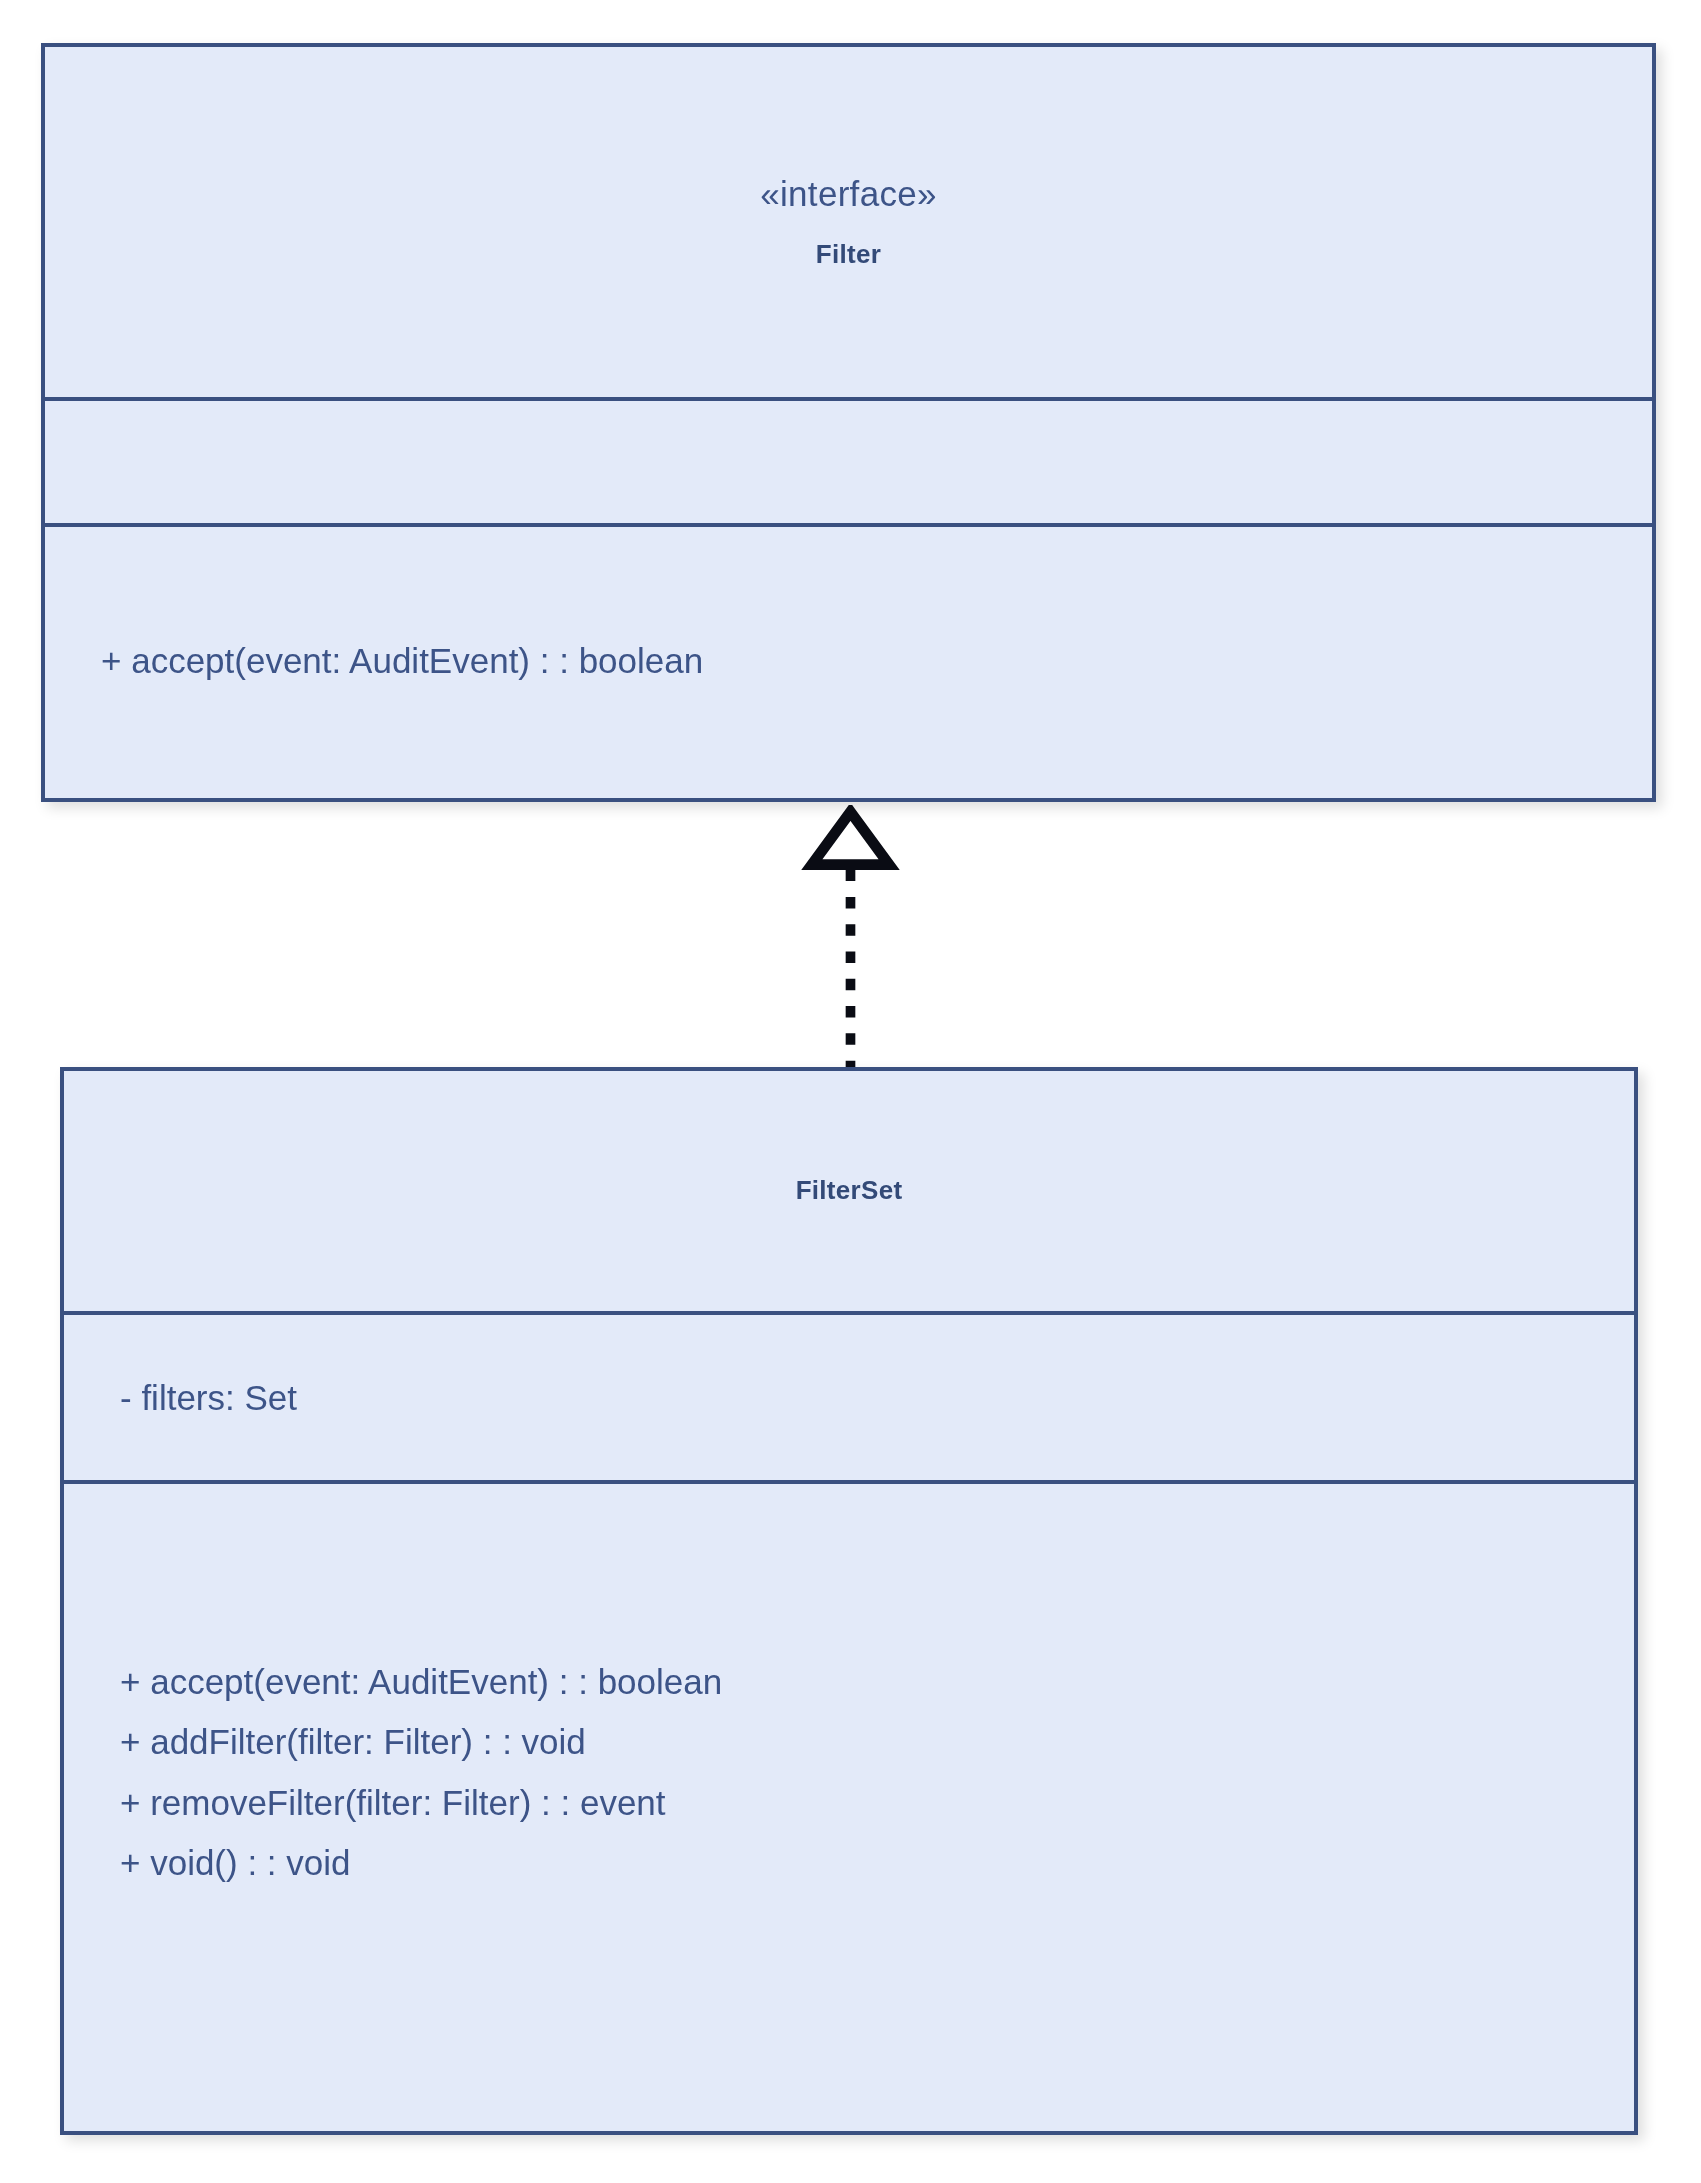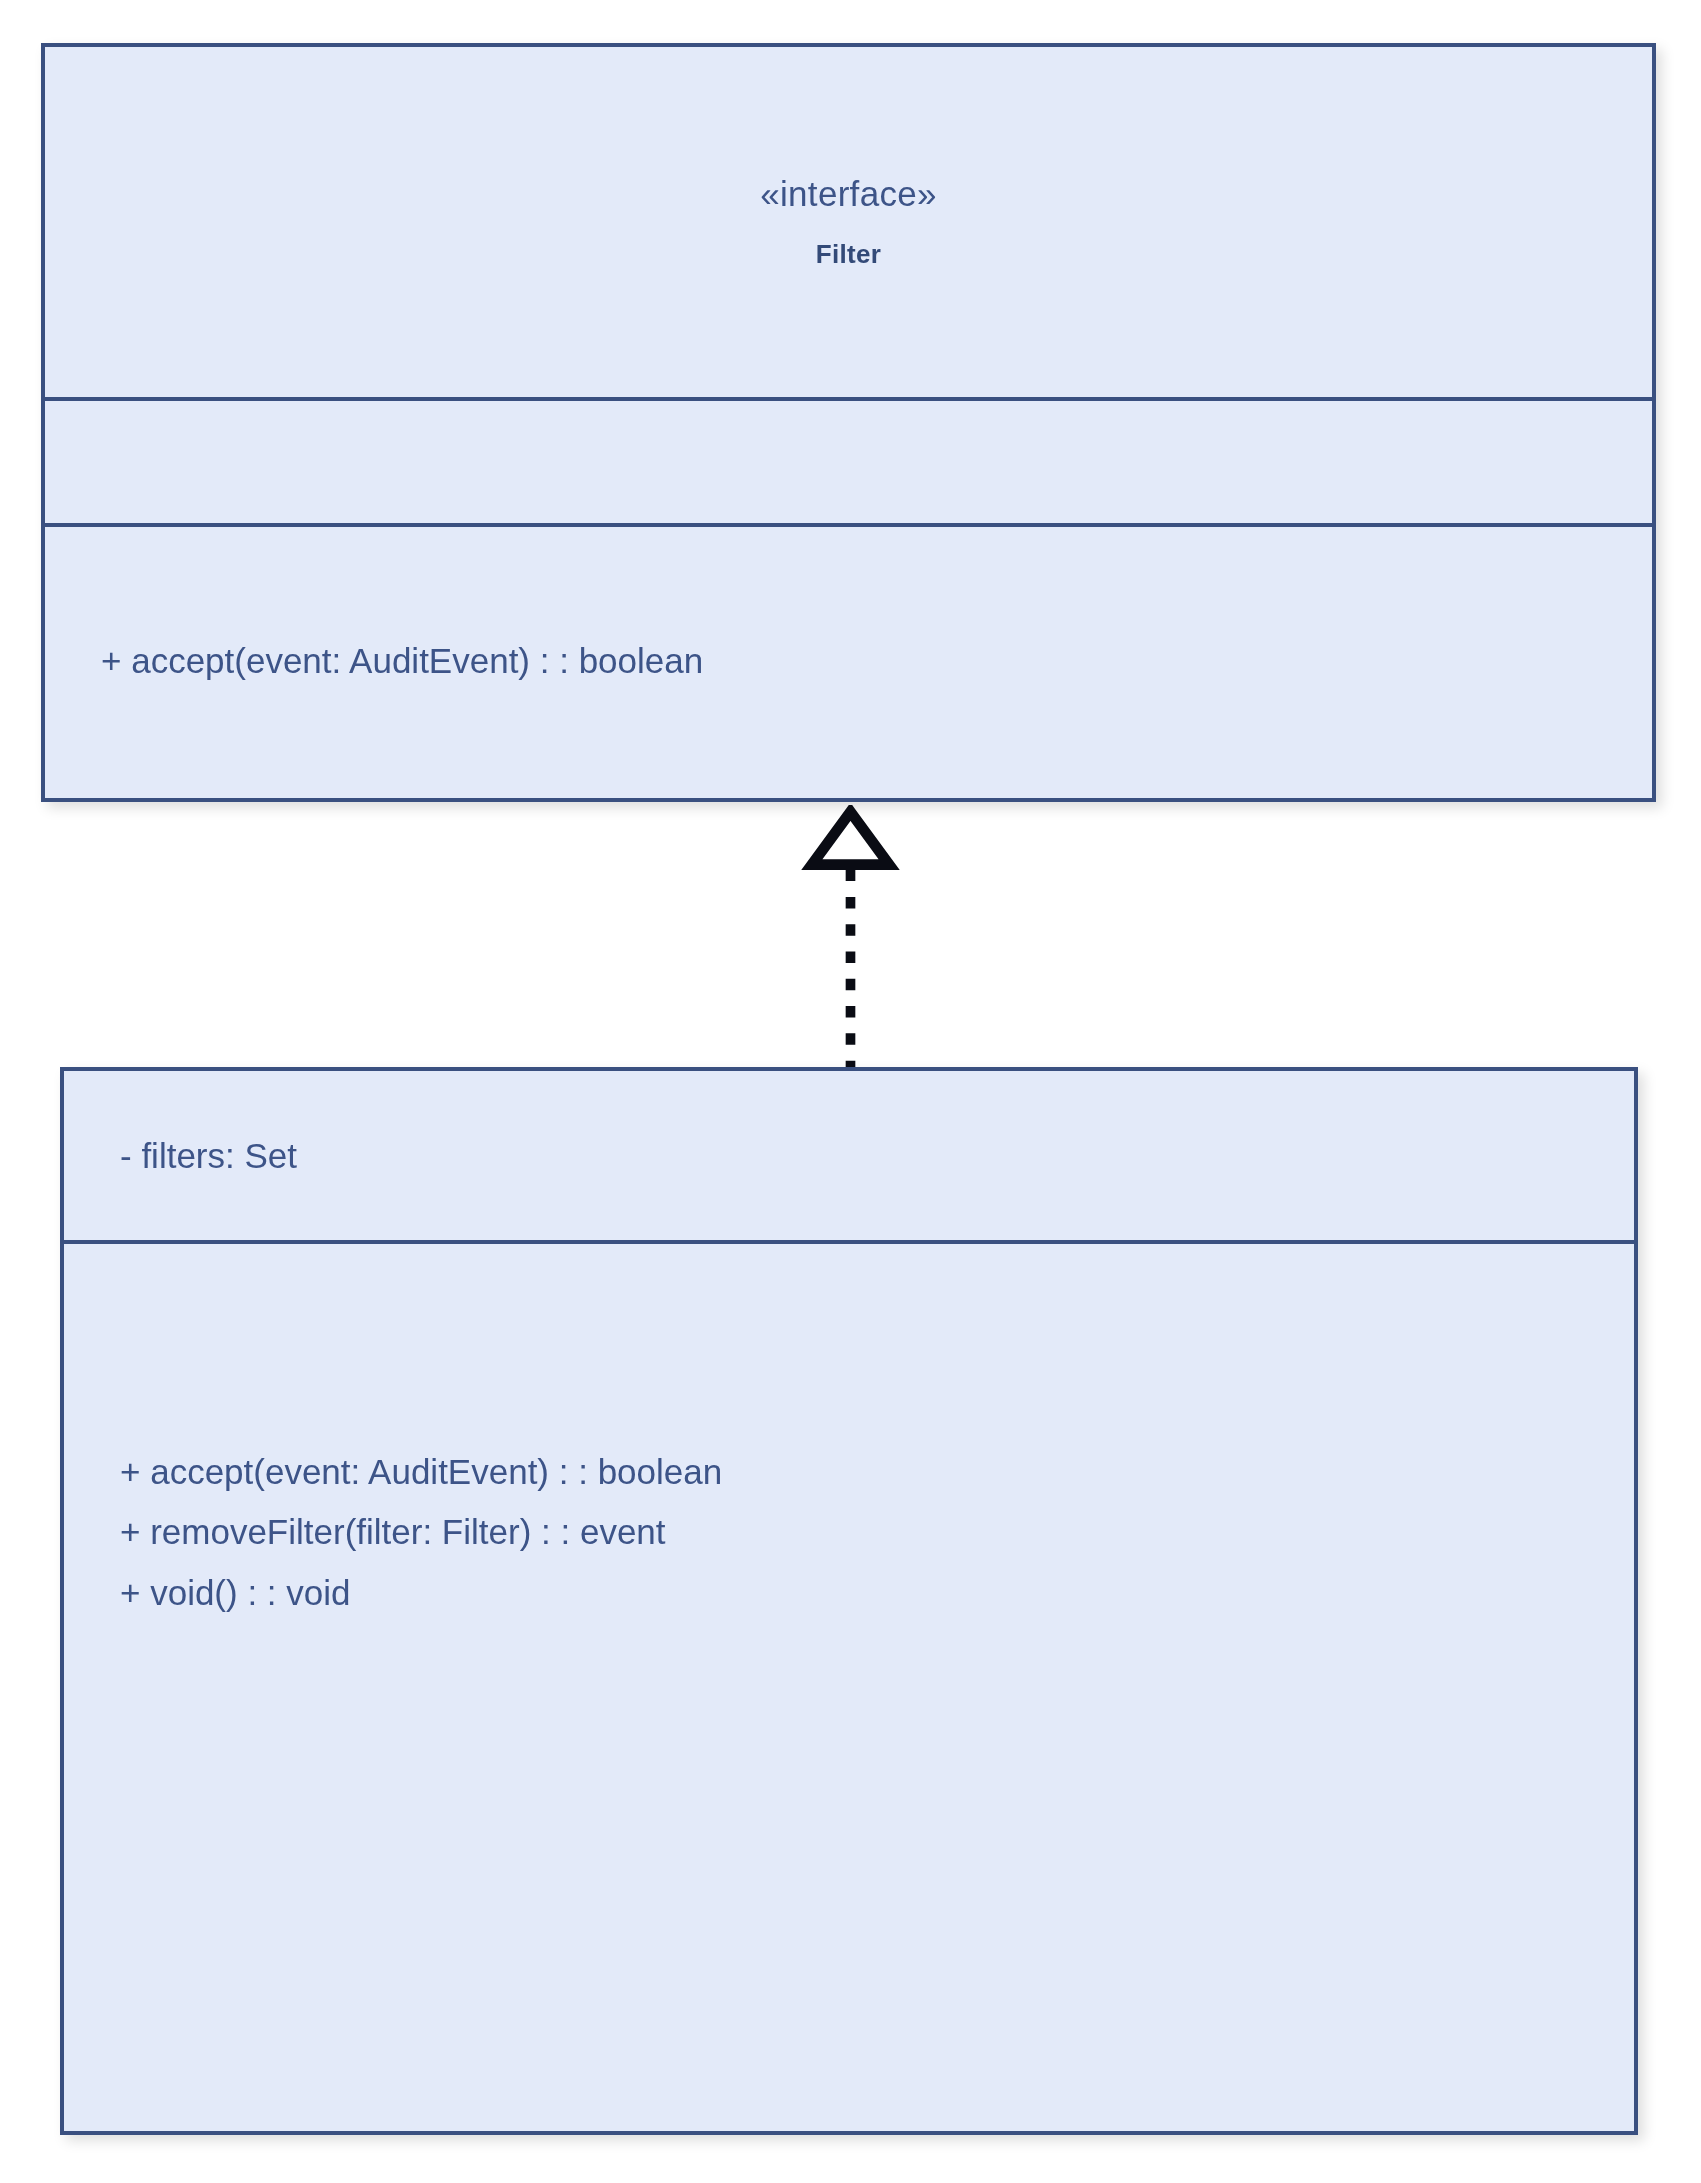--- a/index.html
+++ b/index.html
@@ -147,30 +147,34 @@
 
   <svg id="realization-connector" viewBox="0 0 230 470">
 
     <line x1="115" y1="470" x2="115" y2="93" stroke="#0a0c14" stroke-width="17" stroke-dasharray="20 28" stroke-linecap="butt"></line>
 
     <polygon points="115,12 183,105 47,105" fill="#ffffff" stroke="#0a0c14" stroke-width="19" stroke-linejoin="miter"></polygon>
   </svg>
 
   <div class="uml-class" id="filterset-class">
 
+    <div class="compartment header">
+      <div class="class-name">FilterSet</div>
+    </div>
 
     <div class="compartment attrs">
       <div class="member-list">
         <div class="member">- filters: Set</div>
       </div>
     </div>
 
     <div class="compartment methods">
       <div class="member-list">
         <div class="member">+ accept(event: AuditEvent) : : boolean</div>
+        <div class="member">+ addFilter(filter: Filter) : : void</div>
         <div class="member">+ removeFilter(filter: Filter) : : event</div>
         <div class="member">+ void() : : void</div>
       </div>
     </div>
 
   </div>
 
 </div>
 
 

